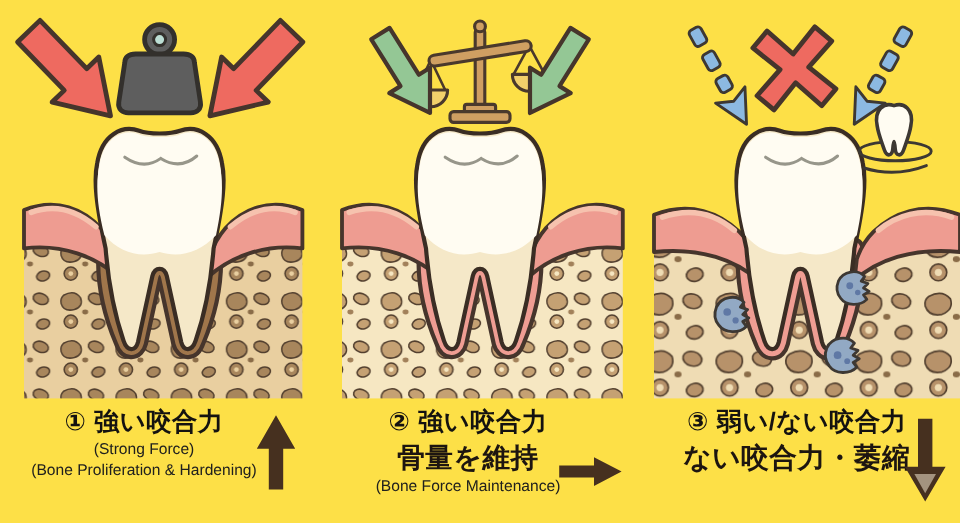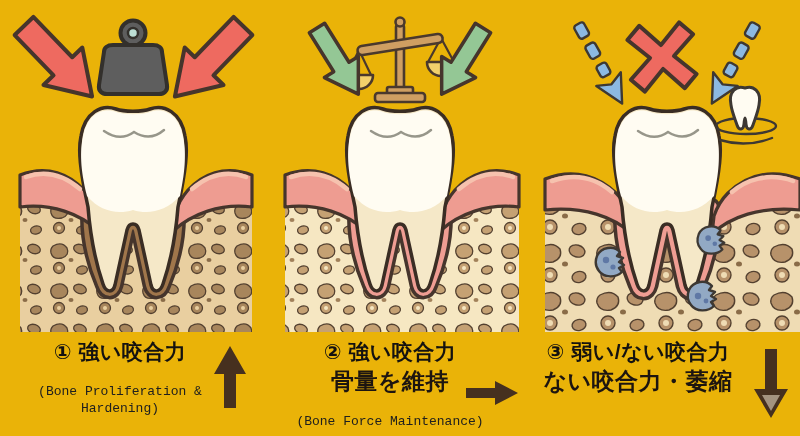--- a/index.html
+++ b/index.html
@@ -1,23 +1,23 @@
 <!DOCTYPE html>
 <html><head>
 <meta charset="utf-8">
 <style>
   html,body{margin:0;padding:0;background:#888;}
-  #stage{position:relative;width:800px;height:436px;background:#eab308;overflow:hidden;
+  #stage{position:relative;width:800px;height:436px;background:#fde047;overflow:hidden;
          font-family:"Liberation Sans","DejaVu Sans",sans-serif;}
   .panel{position:absolute;top:0;}
   .caption{position:absolute;top:339px;text-align:center;}
   .cap-title{font-size:21px;font-weight:700;color:#141210;line-height:26px;letter-spacing:0.5px;}
   .cap-sub{font-size:13px;color:#20201e;line-height:17px;}
   .cap-outcome{font-size:23px;font-weight:700;color:#1d1510;line-height:28px;margin-top:2px;letter-spacing:0.5px;}
-  .cap-sub2{font-size:13px;color:#20201e;line-height:17px;margin-top:18px;font-family:Liberation Mono, monospace;}
+  .cap-sub2{font-size:13px;color:#20201e;line-height:17px;margin-top:1px;}
   .trend{position:absolute;}
 </style>
 </head>
 <body>
 
 <div id="stage">
 
   <svg class="panel" style="left:0" width="267" height="340" viewBox="0 0 267 340">
     <defs>
       <pattern id="boneA" width="46" height="40" patternUnits="userSpaceOnUse">
@@ -164,28 +164,29 @@
     </g>
     <g>
       <ellipse cx="212" cy="126" rx="30" ry="8" fill="none" stroke="#3d3833" stroke-width="2.4"></ellipse>
       <path d="M197 105 C194 91 203 85 211 88 C219 85 228 91 225 105 C224 112 221 119 219 125 C217 131 212.5 130 212 124 C211.7 120 211.4 118 211 118 C210.6 118 210.3 120 210 124 C209.5 130 205 131 203 125 C201 119 198 112 197 105 Z" fill="#fffcf2" stroke="#3d3833" stroke-width="3" stroke-linejoin="round"></path>
       <path d="M186 140 Q212 148 238 138" fill="none" stroke="#3d3833" stroke-width="2.4" stroke-linecap="round"></path>
     </g>
   </svg>
 
   <div class="caption" style="left:0;width:240px">
     <div class="cap-title">① 強い咬合力</div>
+    <div class="cap-sub">(Strong Force)</div>
     <div class="cap-sub2">(Bone Proliferation &amp; Hardening)</div>
   </div>
   <div class="caption" style="left:267px;width:246px">
     <div class="cap-title">② 強い咬合力</div>
     <div class="cap-outcome">骨量を維持</div>
     <div class="cap-sub2">(Bone Force Maintenance)</div>
   </div>
-  <div class="caption" style="left:520px;width:236px">
+  <div class="caption" style="left:546px;width:236px">
     <div class="cap-title">③ 弱い/ない咬合力</div>
     <div class="cap-outcome">ない咬合力・萎縮</div>
   </div>
 
   <svg class="trend" style="left:212px;top:344px" width="36" height="66" viewBox="0 0 36 66">
     <path d="M18 2 L34 30 L24 30 L24 64 L12 64 L12 30 L2 30 Z" fill="#46301f"></path>
   </svg>
   <svg class="trend" style="left:464px;top:380px" width="56" height="26" viewBox="0 0 56 26">
     <path d="M2 8 L31 8 L31 1 L54 13 L31 25 L31 18 L2 18 Z" fill="#46301f"></path>
   </svg>

